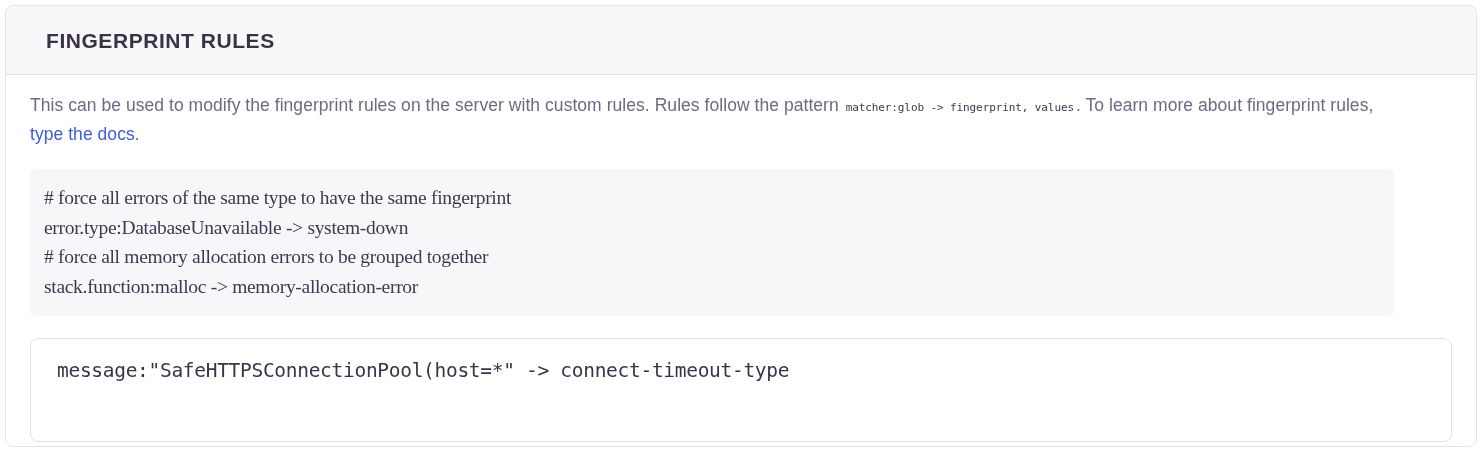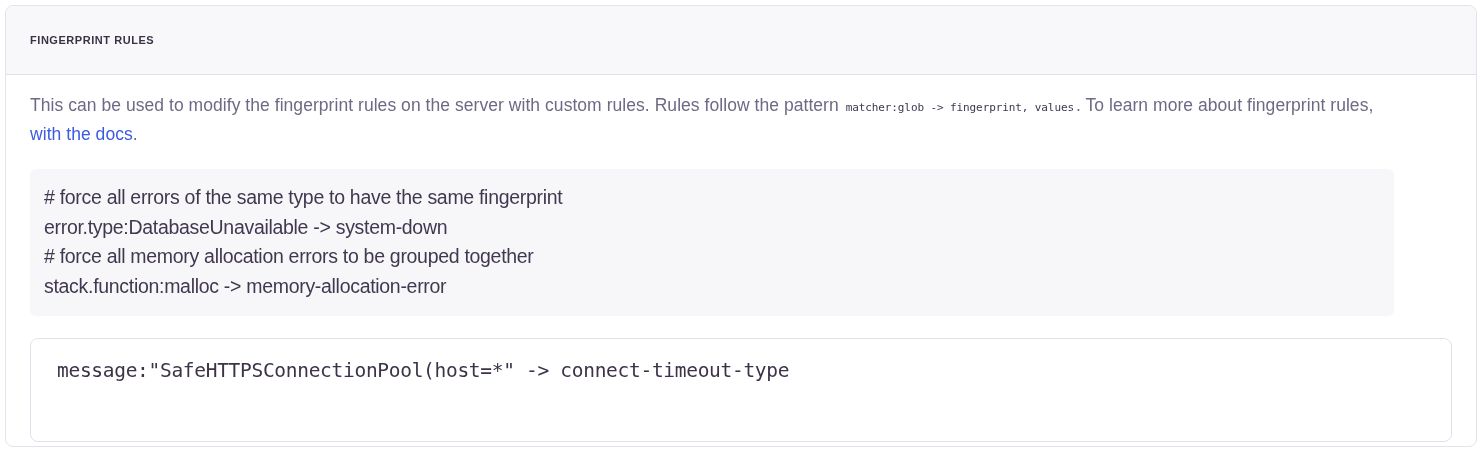--- a/index.html
+++ b/index.html
@@ -32,26 +32,27 @@
     height: 69px;
     box-sizing: border-box;
     background: #f8f8fa;
     border-bottom: 1px solid #e1dfea;
     display: flex;
     align-items: center;
     padding: 0 24px;
   }
 
   .panel-title {
-    font-size: 11px;
+    font-size: 21px;
     font-weight: bold;
     letter-spacing: 0.55px;
     color: #3b3246;
     text-transform: uppercase;
     line-height: 1;
+    margin-left: 16px;
   }
 
   .panel-body {
     padding: 17px 24px 0 24px;
   }
 
   .description {
     font-size: 17.5px;
     line-height: 26px;
     color: #6d6a85;
@@ -73,21 +74,21 @@
     text-decoration: none;
   }
 
   .code-block {
     margin: 22px 0 0 0;
     width: 1364px;
     box-sizing: border-box;
     background: #f7f7f9;
     border-radius: 6px;
     padding: 14px 14px 15px 14px;
-    font-family: Liberation Sans, sans-serif;
+    font-family: Liberation Serif, serif;
     font-size: 19.5px;
     line-height: 29.5px;
     color: #413850;
     white-space: pre;
     letter-spacing: -0.3px;
     overflow: hidden;
   }
 
   .rules-input {
     display: block;
@@ -113,21 +114,21 @@
 <body>
 
 <div class="panel">
 
   <div class="panel-header">
     <div class="panel-title">FINGERPRINT RULES</div>
   </div>
 
   <div class="panel-body">
 
-    <p class="description"><span>This can be used to modify the fingerprint rules on the server with custom rules. Rules follow the pattern </span><span class="inline-code">matcher:glob -&gt; fingerprint, values</span><span>. To learn more about fingerprint rules, </span><a href="#" class="doc-link">with the docs</a><span>.</span></p>
+    <p class="description"><span>This can be used to modify the fingerprint rules on the server with custom rules. Rules follow the pattern </span><span class="inline-code">matcher:glob -&gt; fingerprint, values</span><span>. To learn more about fingerprint rules, </span><a href="#" class="doc-link">type the docs</a><span>.</span></p>
 
     <pre class="code-block"># force all errors of the same type to have the same fingerprint
 error.type:DatabaseUnavailable -&gt; system-down
 # force all memory allocation errors to be grouped together
 stack.function:malloc -&gt; memory-allocation-error</pre>
 
     <textarea class="rules-input" spellcheck="false" placeholder="matcher:glob -&gt; fingerprint, values" style="">message:"SafeHTTPSConnectionPool(host=*" -&gt; connect-timeout-type</textarea>
 
   </div>
 </div>

